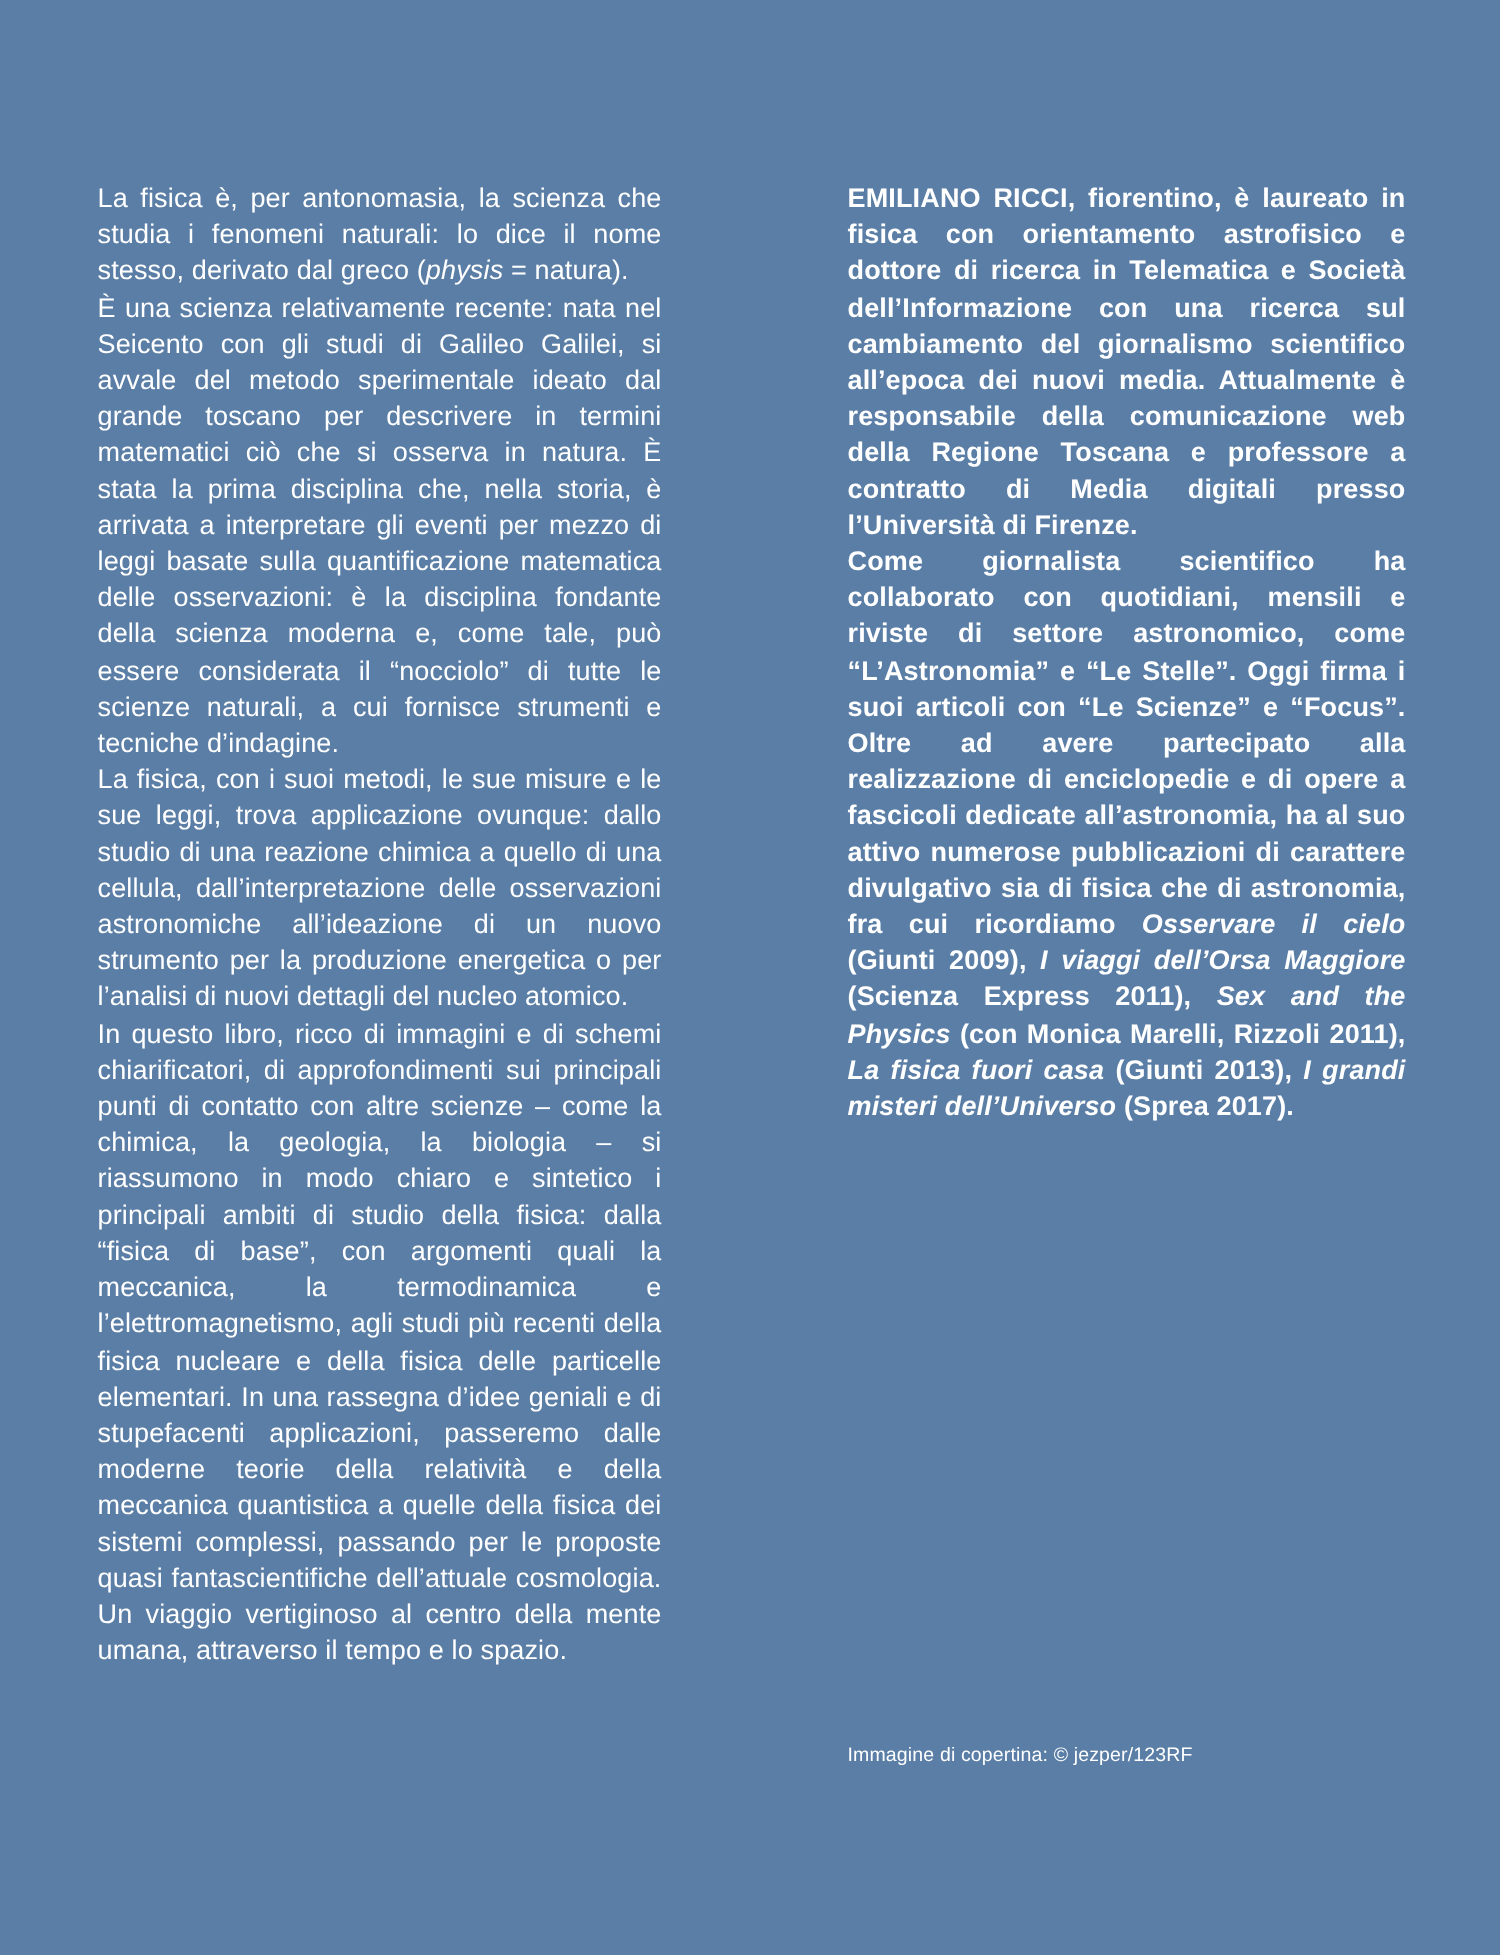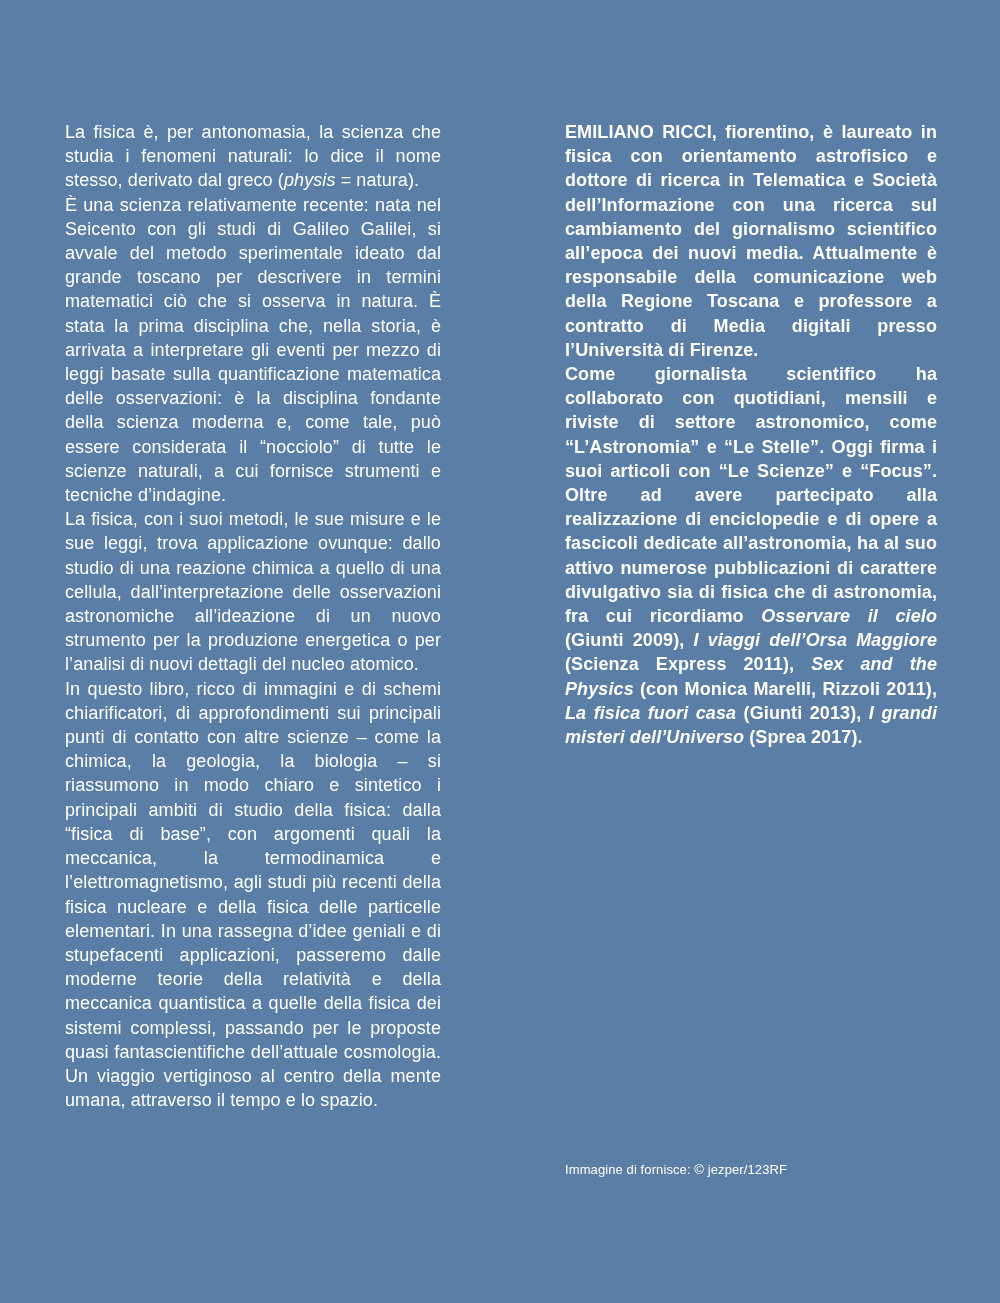--- a/index.html
+++ b/index.html
@@ -65,15 +65,15 @@
       <p><span>È una scienza relativamente recente: nata nel Seicento con gli studi di Galileo Galilei, si avvale del metodo sperimentale ideato dal grande toscano per descrivere in termini matematici ciò che si osserva in natura. È stata la prima disciplina che, nella storia, è arrivata a interpretare gli eventi per mezzo di leggi basate sulla quantificazione matematica delle osservazioni: è la disciplina fondante della scienza moderna e, come tale, può essere considerata il “nocciolo” di tutte le scienze naturali, a cui fornisce strumenti e tecniche d’indagine.</span></p>
       <p><span>La fisica, con i suoi metodi, le sue misure e le sue leggi, trova applicazione ovunque: dallo studio di una reazione chimica a quello di una cellula, dall’interpretazione delle osservazioni astronomiche all’ideazione di un nuovo strumento per la produzione energetica o per l’analisi di nuovi dettagli del nucleo atomico.</span></p>
       <p><span>In questo libro, ricco di immagini e di schemi chiarificatori, di approfondimenti sui principali punti di contatto con altre scienze – come la chimica, la geologia, la biologia – si riassumono in modo chiaro e sintetico i principali ambiti di studio della fisica: dalla “fisica di base”, con argomenti quali la meccanica, la termodinamica e l’elettromagnetismo, agli studi più recenti della fisica nucleare e della fisica delle particelle elementari. In una rassegna d’idee geniali e di stupefacenti applicazioni, passeremo dalle moderne teorie della relatività e della meccanica quantistica a quelle della fisica dei sistemi complessi, passando per le proposte quasi fantascientifiche dell’attuale cosmologia. Un viaggio vertiginoso al centro della mente umana, attraverso il tempo e lo spazio.</span></p>
     </div>
 
   <div class="col col-right">
       <p><span>EMILIANO RICCI, fiorentino, è laureato in fisica con orientamento astrofisico e dottore di ricerca in Telematica e Società dell’Informazione con una ricerca sul cambiamento del giornalismo scientifico all’epoca dei nuovi media. Attualmente è responsabile della comunicazione web della Regione Toscana e professore a contratto di Media digitali presso l’Università di Firenze.</span></p>
       <p><span>Come giornalista scientifico ha collaborato con quotidiani, mensili e riviste di settore astronomico, come “L’Astronomia” e “Le Stelle”. Oggi firma i suoi articoli con “Le Scienze” e “Focus”. Oltre ad avere partecipato alla realizzazione di enciclopedie e di opere a fascicoli dedicate all’astronomia, ha al suo attivo numerose pubblicazioni di carattere divulgativo sia di fisica che di astronomia, fra cui ricordiamo </span><span class="italic">Osservare il cielo</span><span> (Giunti 2009), </span><span class="italic">I viaggi dell’Orsa Maggiore</span><span> (Scienza Express 2011), </span><span class="italic">Sex and the Physics</span><span> (con Monica Marelli, Rizzoli 2011), </span><span class="italic">La fisica fuori casa</span><span> (Giunti 2013), </span><span class="italic">I grandi misteri dell’Universo</span><span> (Sprea 2017).</span></p>
     </div>
 
-  <div class="credit">Immagine di fornisce: © jezper/123RF</div>
+  <div class="credit">Immagine di copertina: © jezper/123RF</div>
 
 </div>
 
 </body></html>

